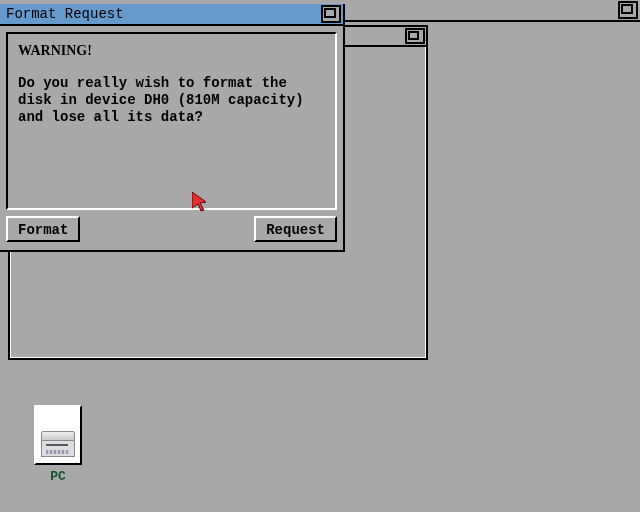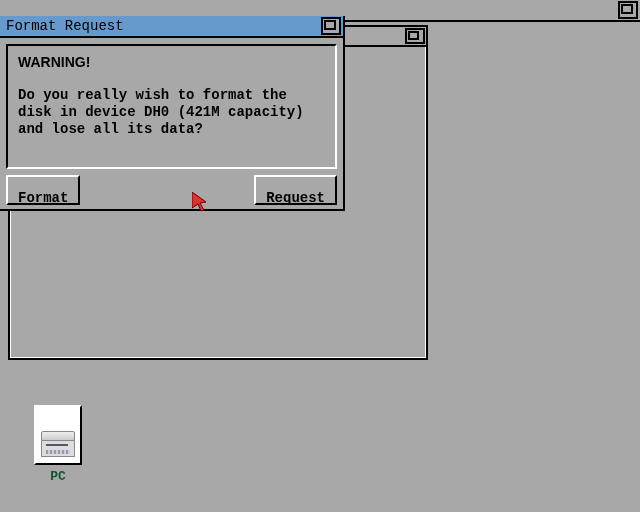--- a/index.html
+++ b/index.html
@@ -70,23 +70,23 @@
 .bg-window .client {
   position: absolute;
   left: 4px; right: 4px; top: 24px; bottom: 4px;
   background: #a8a8a8;
 }
 
 
 .dialog {
   position: absolute;
   left: 0px;
-  top: 16px;
+  top: 4px;
   width: 345px;
-  height: 195px;
+  height: 248px;
   background: #a8a8a8;
   border-right: 2px solid #000;
   border-bottom: 2px solid #000;
   z-index: 10;
 }
 .dialog .titlebar {
   height: 22px;
   background: #6699cc;
   border-bottom: 2px solid #000;
   display: flex;
@@ -122,21 +122,21 @@
   border-bottom: 2px solid #fff;
   background: #a8a8a8;
   padding: 8px 10px;
 }
 .dialog .warning {
   font-size: 14px;
   line-height: 17px;
   font-weight: bold;
   color: #000;
   white-space: pre-wrap;
-  font-family: Liberation Sans, sans-serif;
+  font-family: Liberation Serif, serif;
 }
 .dialog .message {
   margin-top: 16px;
   font-size: 14px;
   line-height: 17px;
   color: #000;
   font-weight: bold;
   white-space: pre-wrap;
   font-family: "Courier New", monospace;
 }
@@ -152,21 +152,21 @@
   height: 26px;
   background: #a8a8a8;
   border-top: 2px solid #fff;
   border-left: 2px solid #fff;
   border-right: 2px solid #000;
   border-bottom: 2px solid #000;
   font-size: 14px;
   font-weight: bold;
   font-family: "Courier New", monospace;
   cursor: pointer;
-  padding: 13px 10px;
+  padding: 4px 10px;
 }
 
 
 .desktop-icon {
   position: absolute;
   left: 30px;
   top: 405px;
   width: 56px;
   text-align: center;
 }
@@ -250,21 +250,21 @@
 </div>
 
 <div class="dialog">
   <div class="titlebar">
     <span class="title">Format Request</span>
     <div class="zoom-gadget"></div>
   </div>
   <div class="content-frame">
     <div class="warning">WARNING!</div>
     <div class="message">Do you really wish to format the
-disk in device DH0 (421M capacity)
+disk in device DH0 (810M capacity)
 and lose all its data?</div>
   </div>
   <div class="button-row">
     <button class="amiga-button">Format</button>
     <button class="amiga-button">Request</button>
   </div>
 </div>
 
 <div class="desktop-icon">
   <div class="icon-box">

